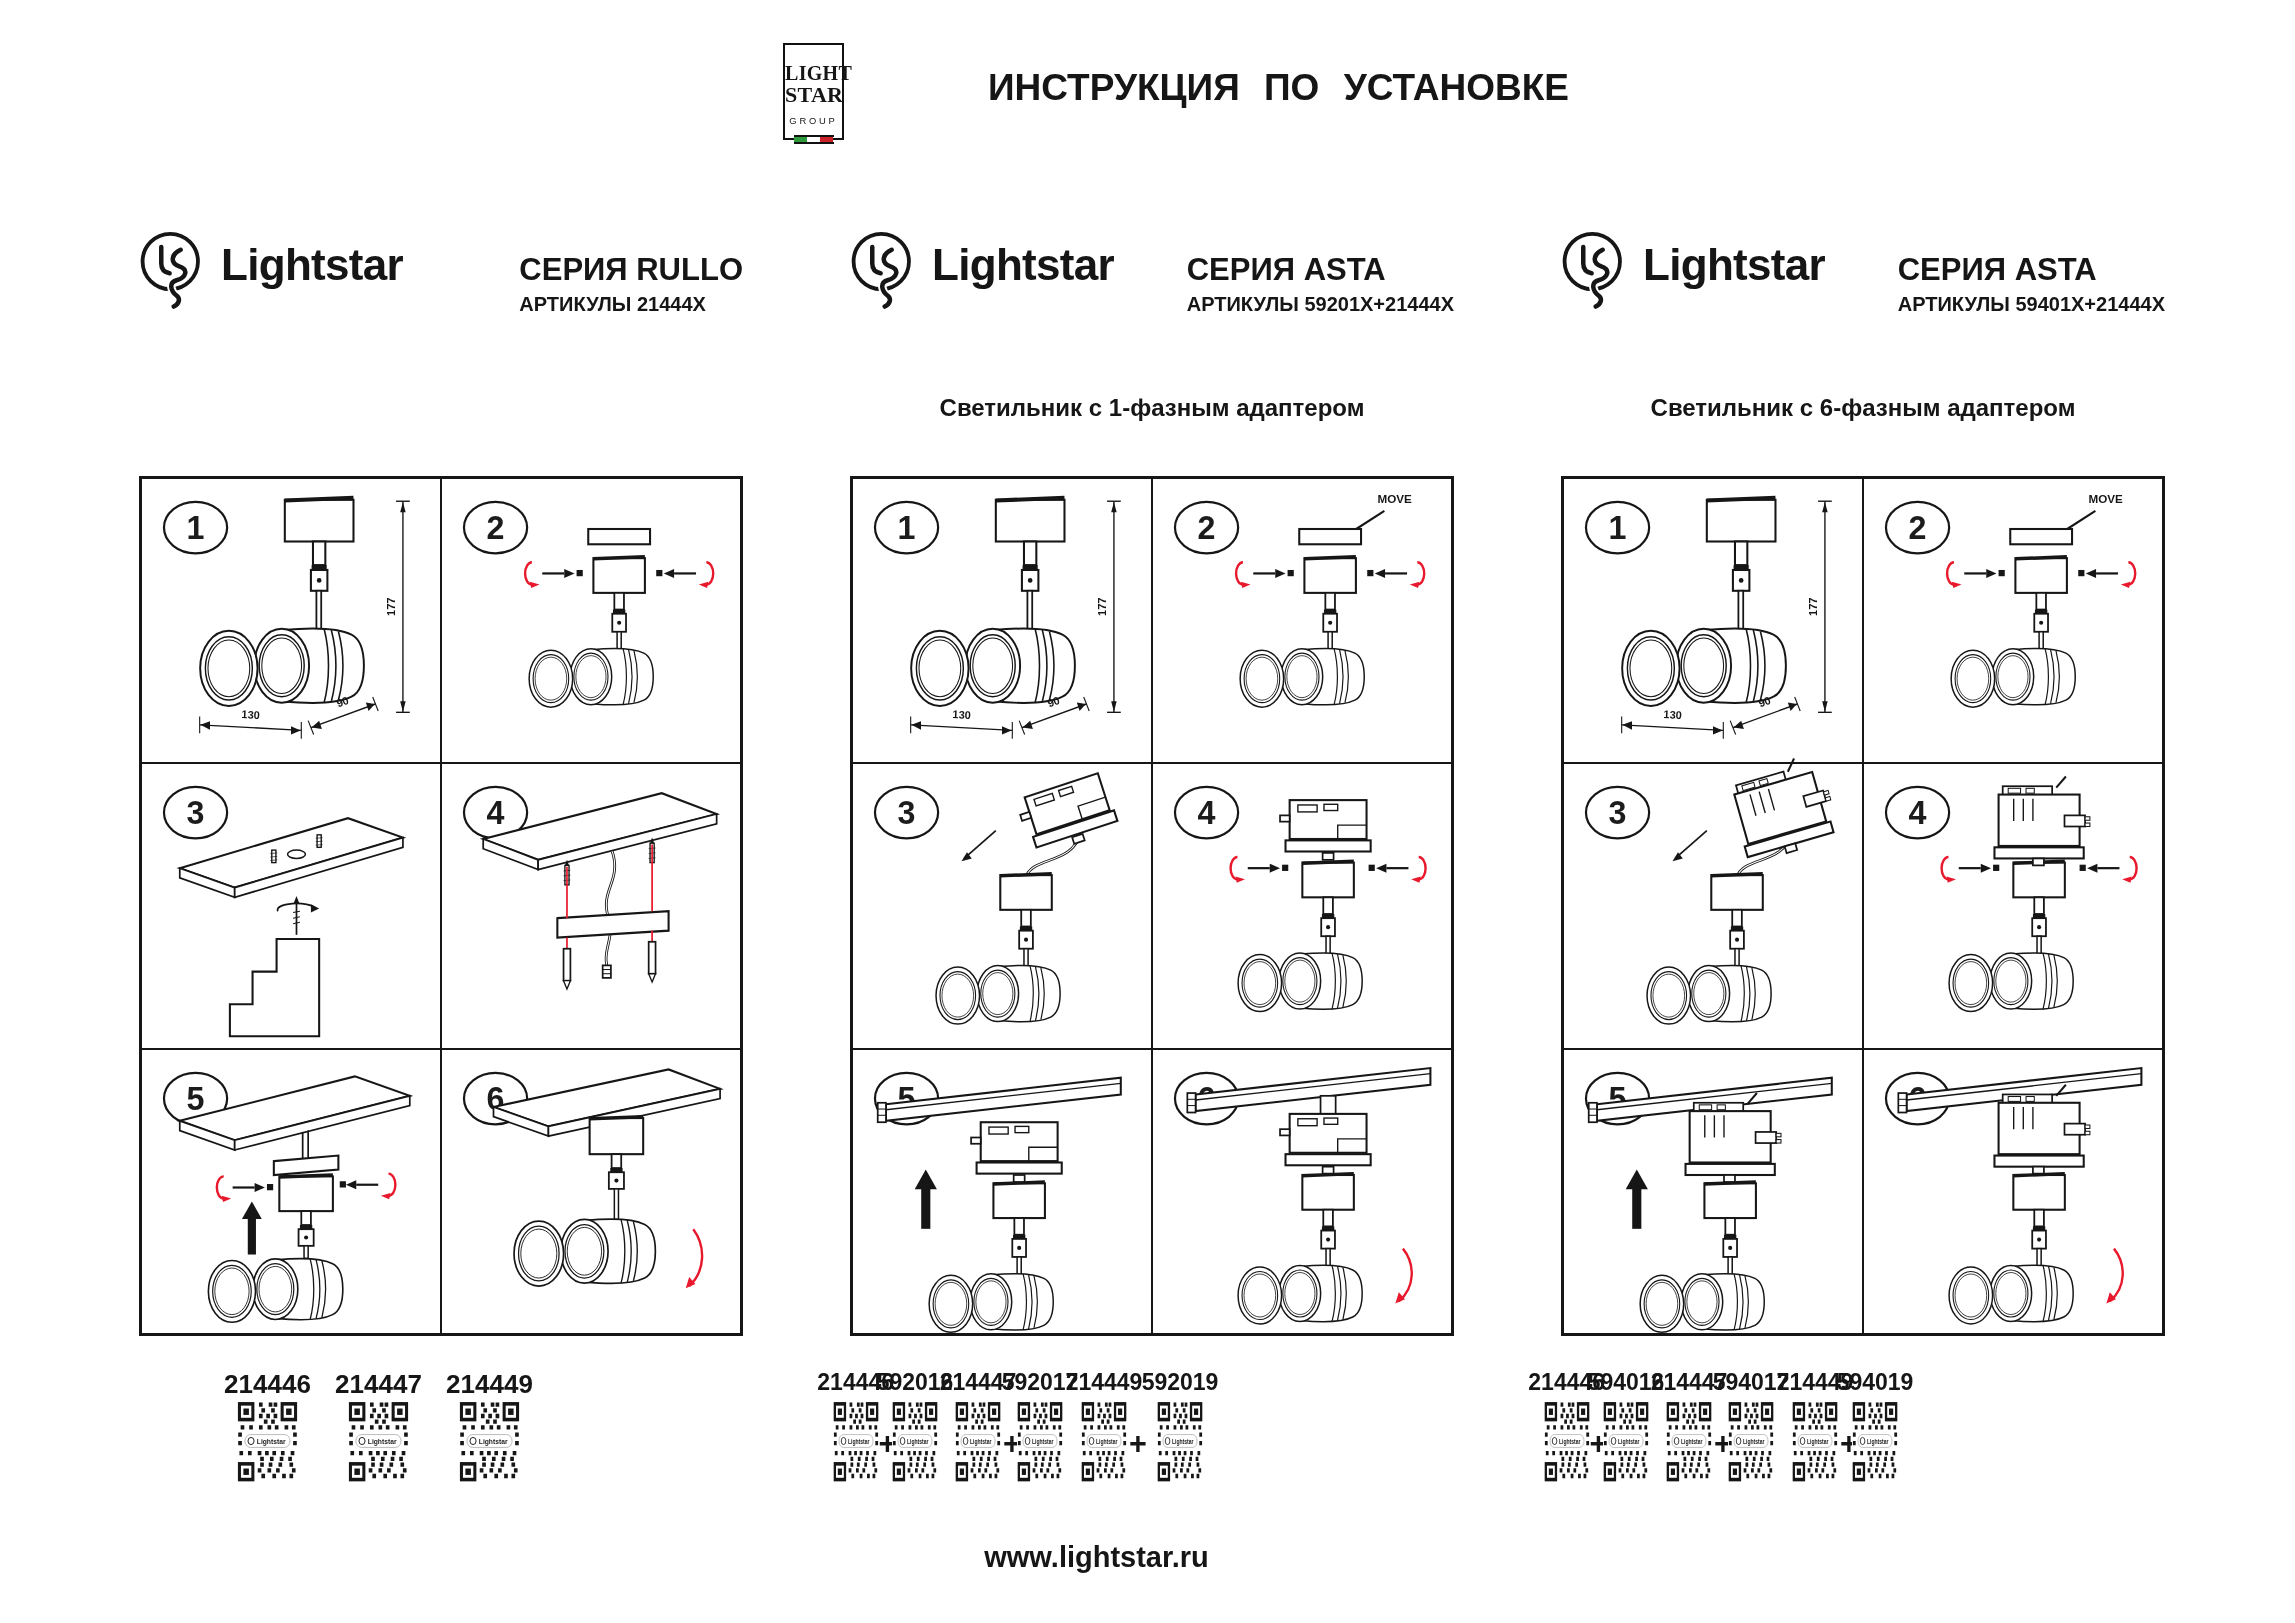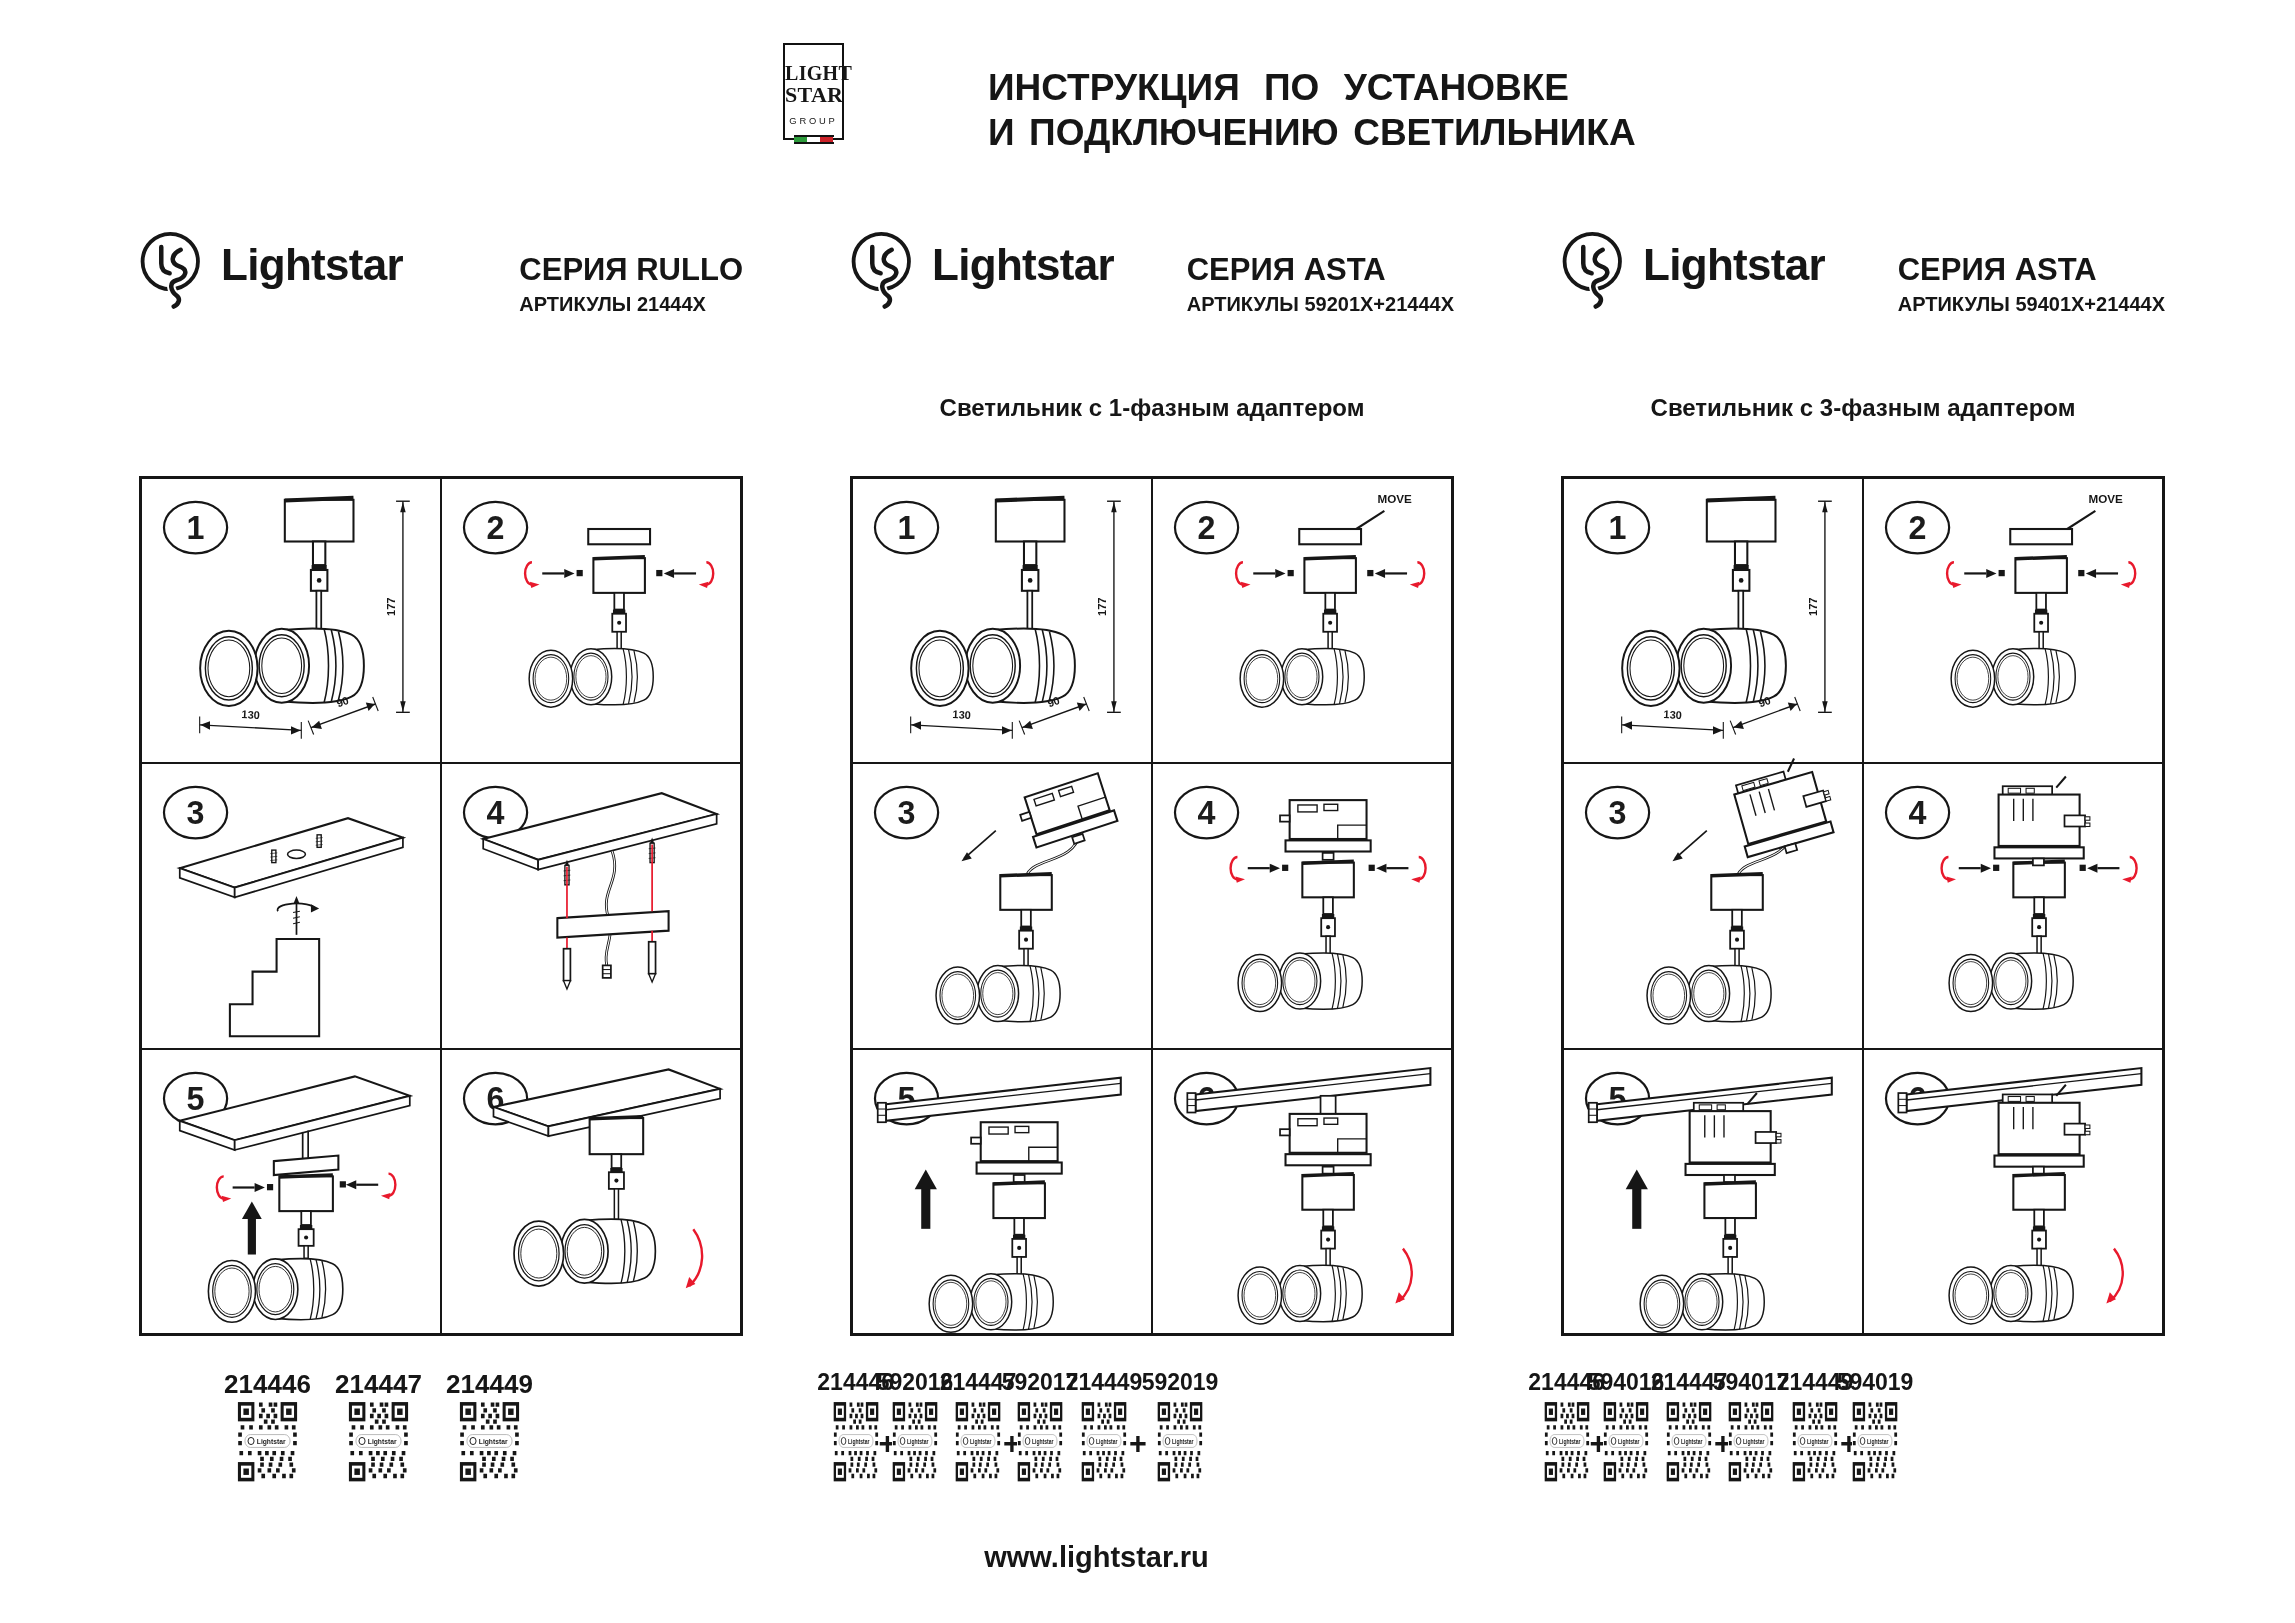--- a/index.html
+++ b/index.html
@@ -335,21 +335,20 @@
     <div class="lb1">LIGHT</div>
     <div class="lb2">STAR</div>
     <div class="lb3">GROUP</div>
     <div class="flag">
       <span style="background:#2e9c3c"></span>
         <span style="background:#fff"></span>
         <span style="background:#cc2229"></span>
     </div>
   </div>
   <div class="title-l1">ИНСТРУКЦИЯ  ПО  УСТАНОВКЕ</div>
-  <div class="title-l2">И ПОДКЛЮЧЕНИЮ СВЕТИЛЬНИКА</div>
 
   <section class="col" style="left:139px">
     <div class="colhead">
       <svg class="bulb" width="66" height="90" viewBox="0 0 95 130">
           <use href="#bulbicon"></use>
         </svg>
       <div class="wordmark">Lightstar</div>
       <div class="series">
         <div class="s1">СЕРИЯ RULLO</div>
         <div class="s2">АРТИКУЛЫ 21444X</div>
@@ -536,21 +535,21 @@
     <div class="colhead">
       <svg class="bulb" width="66" height="90" viewBox="0 0 95 130">
           <use href="#bulbicon"></use>
         </svg>
       <div class="wordmark">Lightstar</div>
       <div class="series">
         <div class="s1">СЕРИЯ ASTA</div>
         <div class="s2">АРТИКУЛЫ 59401X+21444X</div>
       </div>
     </div>
-    <div class="subtitle">Светильник с 3-фазным адаптером</div>
+    <div class="subtitle">Светильник с 6-фазным адаптером</div>
 
     <div class="grid">
       <div class="panel">
         <svg viewBox="0 0 434 408" preserveAspectRatio="none">
           <ellipse class="ln" stroke-width="3.2" cx="78" cy="70" rx="46" ry="37"></ellipse>
           <text class="stepnum" x="78" y="86" text-anchor="middle">1</text>
           <use href="#p1art"></use>
         </svg>
       </div>
       <div class="panel">

